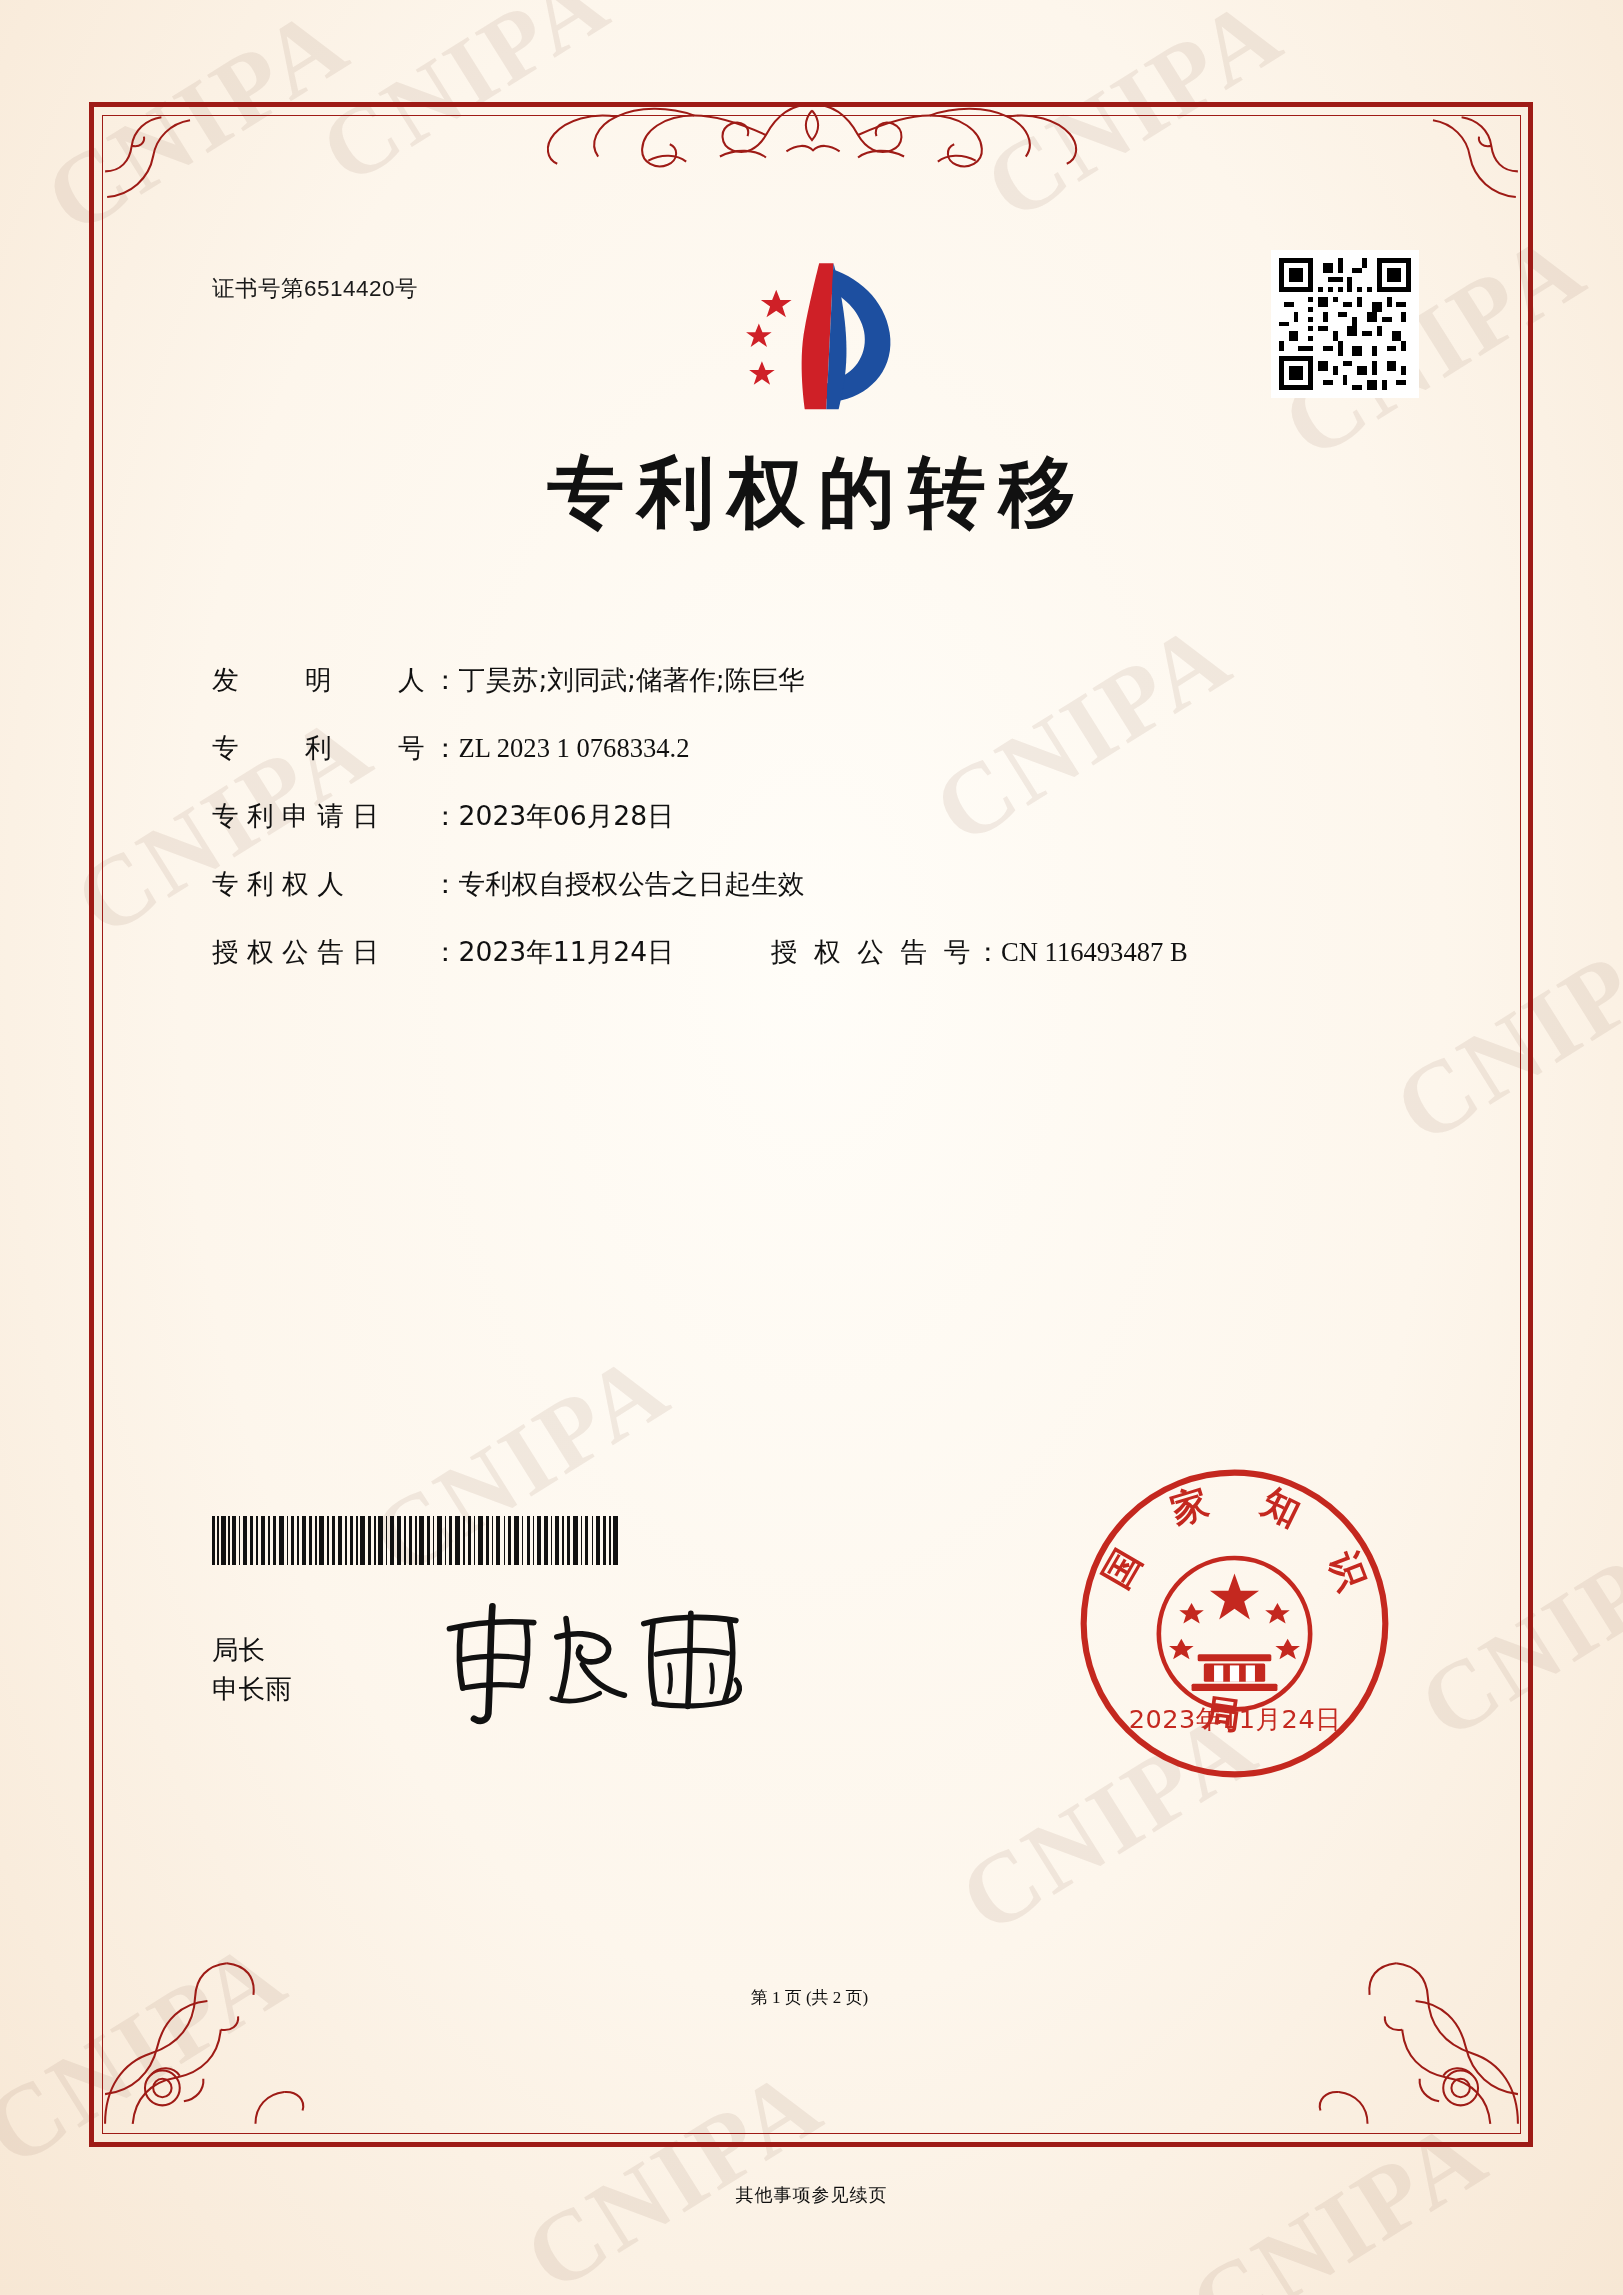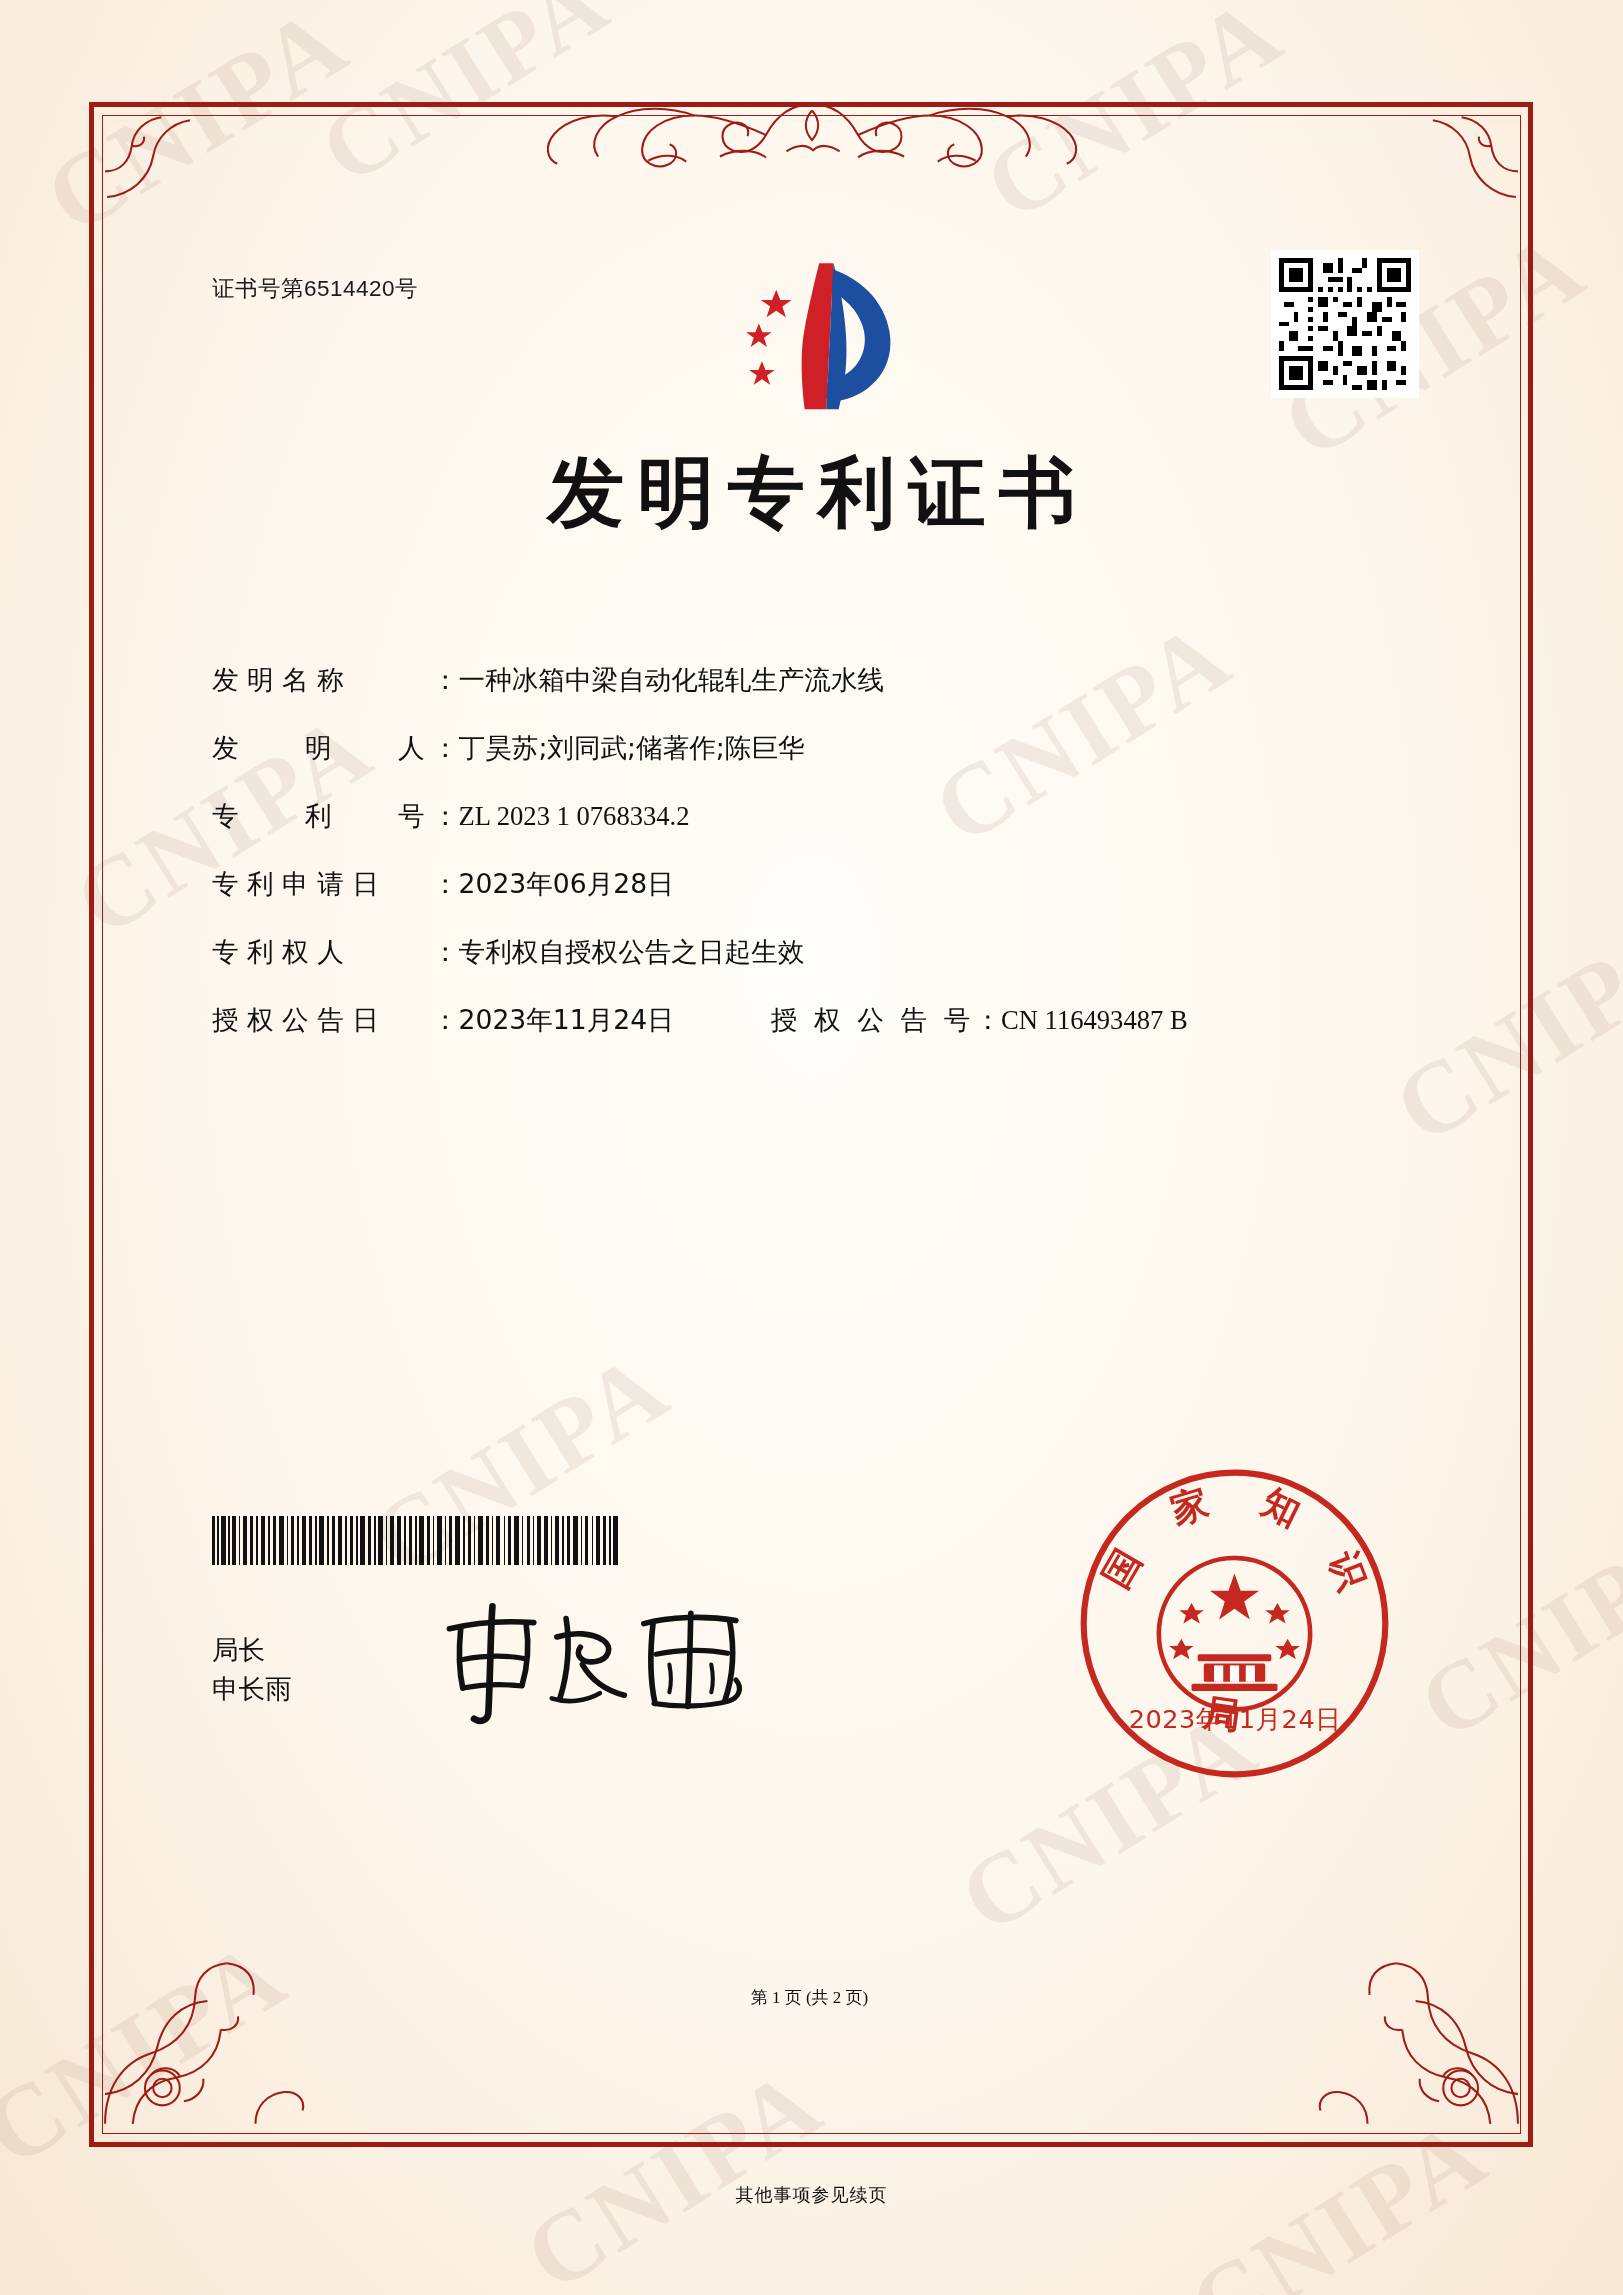--- a/index.html
+++ b/index.html
@@ -458,27 +458,24 @@
         <path d="M238 300 L 252 14 C 268 70, 282 150, 276 220 C 272 262, 262 300, 262 300 Z" fill="#1d4fa0"></path>
 
         <g fill="#cf2027">
           <polygon points="140,66 148,86 170,86 152,99 159,120 140,107 121,120 128,99 110,86 132,86"></polygon>
           <polygon points="106,132 113,149 131,149 116,160 122,178 106,167 90,178 96,160 81,149 99,149"></polygon>
           <polygon points="112,206 119,223 137,223 122,234 128,252 112,241 96,252 102,234 87,223 105,223"></polygon>
         </g>
       </svg>
     </div>
 
-    <div id="title">发明专利证书</div>
+    <div id="title">专利权的转移</div>
 
     <div id="fields">
 
-      <div class="row">
-        <span class="lbl">发 明 名 称</span><span>：</span><span class="val">一种冰箱中梁自动化辊轧生产流水线</span>
-      </div>
 
       <div class="row">
         <span class="lbl sp2">发 明 人</span><span>：</span><span class="val">丁昊苏;刘同武;储著作;陈巨华</span>
       </div>
 
       <div class="row">
         <span class="lbl sp2">专 利 号</span><span>：</span><span class="val mono">ZL 2023 1 0768334.2</span>
       </div>
 
       <div class="row">

